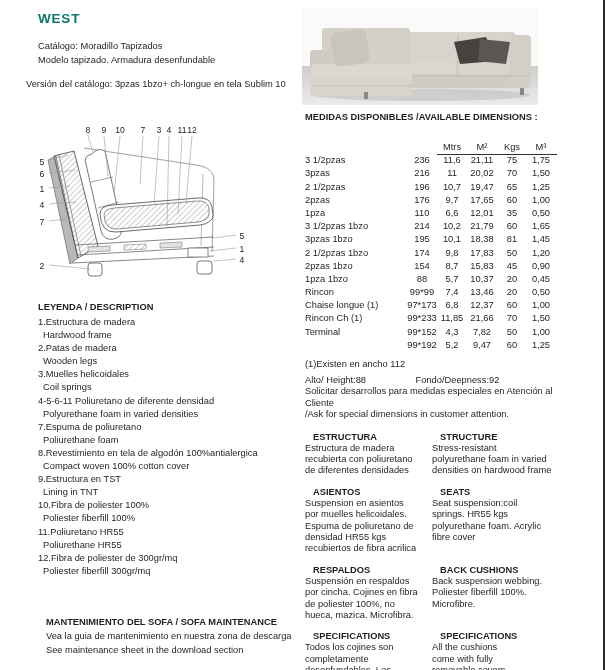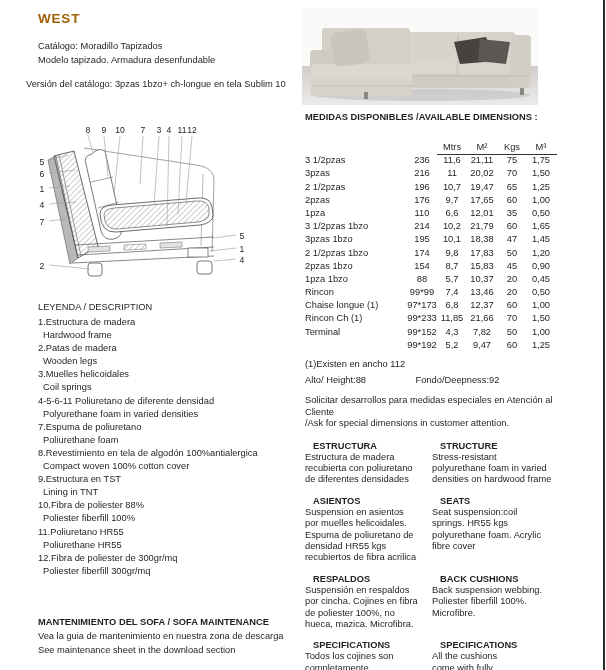--- a/index.html
+++ b/index.html
@@ -5,21 +5,21 @@
   * { margin:0; padding:0; box-sizing:border-box; }
   html,body { background:#fff; }
   .page {
     position:relative; width:606px; height:670px; background:#ffffff;
     font-family:"Liberation Sans","DejaVu Sans",sans-serif;
     font-size:9.3px; color:#1f1f1f; overflow:hidden;
   }
   .right-border { position:absolute; left:603px; top:0; width:2px; height:670px; background:#2b2b2b; }
 
   
-  .hdr-title { position:absolute; left:38px; top:11px; font-size:13.5px; font-weight:bold; letter-spacing:0.8px; color:#a16207; }
+  .hdr-title { position:absolute; left:38px; top:11px; font-size:13.5px; font-weight:bold; letter-spacing:0.8px; color:#0f766e; }
   .hdr-cat   { position:absolute; left:38px; top:40px; line-height:13.5px; }
   .hdr-ver   { position:absolute; left:26px; top:79px; }
 
   
   .photo { position:absolute; left:302px; top:8px; width:236px; height:97px; }
 
   
   .diagram { position:absolute; left:28px; top:118px; width:272px; height:178px; }
   .diagram text { font-family:"Liberation Sans","DejaVu Sans",sans-serif; font-size:8.6px; fill:#222; }
 
@@ -28,36 +28,36 @@
   .tbl-title { font-weight:bold; margin-bottom:1px; }
   .t-row { display:grid; grid-template-columns:100px 34px 26px 34px 26px 32px; line-height:13.2px; height:13.2px; }
   .t-head { position:relative;margin-top:19px; }
   .t-head .hline { position:absolute; left:132px; top:12.5px; width:120px; border-top:1px solid #333; }
   .c.name { text-align:left; }
   .c.num  { text-align:center; }
   .c.hd   { text-align:center; font-weight:normal; }
   .footnote { margin-top:6px; line-height:12px; }
   .hd-row { margin-top:4px; line-height:12px; }
   .hd-row .depth { display:inline-block; margin-left:47px; }
-  .notes { margin-top:9px; line-height:11.5px; }
+  .notes { margin-top:0; line-height:11.5px; }
   .prewrap { white-space:pre-line; }
 
   .sections { margin-top:10px; }
   .section { display:grid; grid-template-columns:127px 128px; margin-bottom:9px; }
   .sec-title { font-weight:bold; line-height:12px;margin-left:8px; }
   .sec-text { line-height:11.4px; }
 
   
   .legend { position:absolute; left:38px; top:300px; width:268px; }
-  .leg-title { font-weight:normal; line-height:15px; margin-bottom:1px; }
+  .leg-title { font-weight:bold; line-height:15px; margin-bottom:1px; }
   .leg-es { line-height:13.1px; }
   .leg-en { line-height:13.1px; padding-left:5px; }
 
   
-  .maint { position:absolute; left:38px; top:614px; width:300px; }
+  .maint { position:absolute; left:46px; top:614px; width:300px; }
   .maint-title { font-weight:bold; line-height:16px; }
   .maint-line { line-height:13.5px; }
 </style>
 </head>
 <body>
 
 <div class="page">
 
   <div class="hdr-title">WEST</div>
   <div class="hdr-cat">
@@ -247,21 +247,21 @@
           <span class="c num">21,79</span>
           <span class="c num">60</span>
           <span class="c num">1,65</span>
         </div>
 
         <div class="t-row">
           <span class="c name">3pzas 1bzo</span>
           <span class="c num">195</span>
           <span class="c num">10,1</span>
           <span class="c num">18,38</span>
-          <span class="c num">47</span>
+          <span class="c num">81</span>
           <span class="c num">1,45</span>
         </div>
 
         <div class="t-row">
           <span class="c name">2 1/2pzas 1bzo</span>
           <span class="c num">174</span>
           <span class="c num">9,8</span>
           <span class="c num">17,83</span>
           <span class="c num">50</span>
           <span class="c num">1,20</span>
@@ -444,21 +444,21 @@
           <div class="leg-es">8.Revestimiento en tela de algodón 100%antialergica</div>
           <div class="leg-en">Compact woven 100% cotton cover</div>
         </div>
 
         <div class="leg-item">
           <div class="leg-es">9.Estructura en TST</div>
           <div class="leg-en">Lining in TNT</div>
         </div>
 
         <div class="leg-item">
-          <div class="leg-es">10.Fibra de poliester 88%</div>
+          <div class="leg-es">10.Fibra de poliester 100%</div>
           <div class="leg-en">Poliester fiberfill 100%</div>
         </div>
 
         <div class="leg-item">
           <div class="leg-es">11.Poliuretano HR55</div>
           <div class="leg-en">Poliurethane HR55</div>
         </div>
 
         <div class="leg-item">
           <div class="leg-es">12.Fibra de poliester de 300gr/mq</div>

